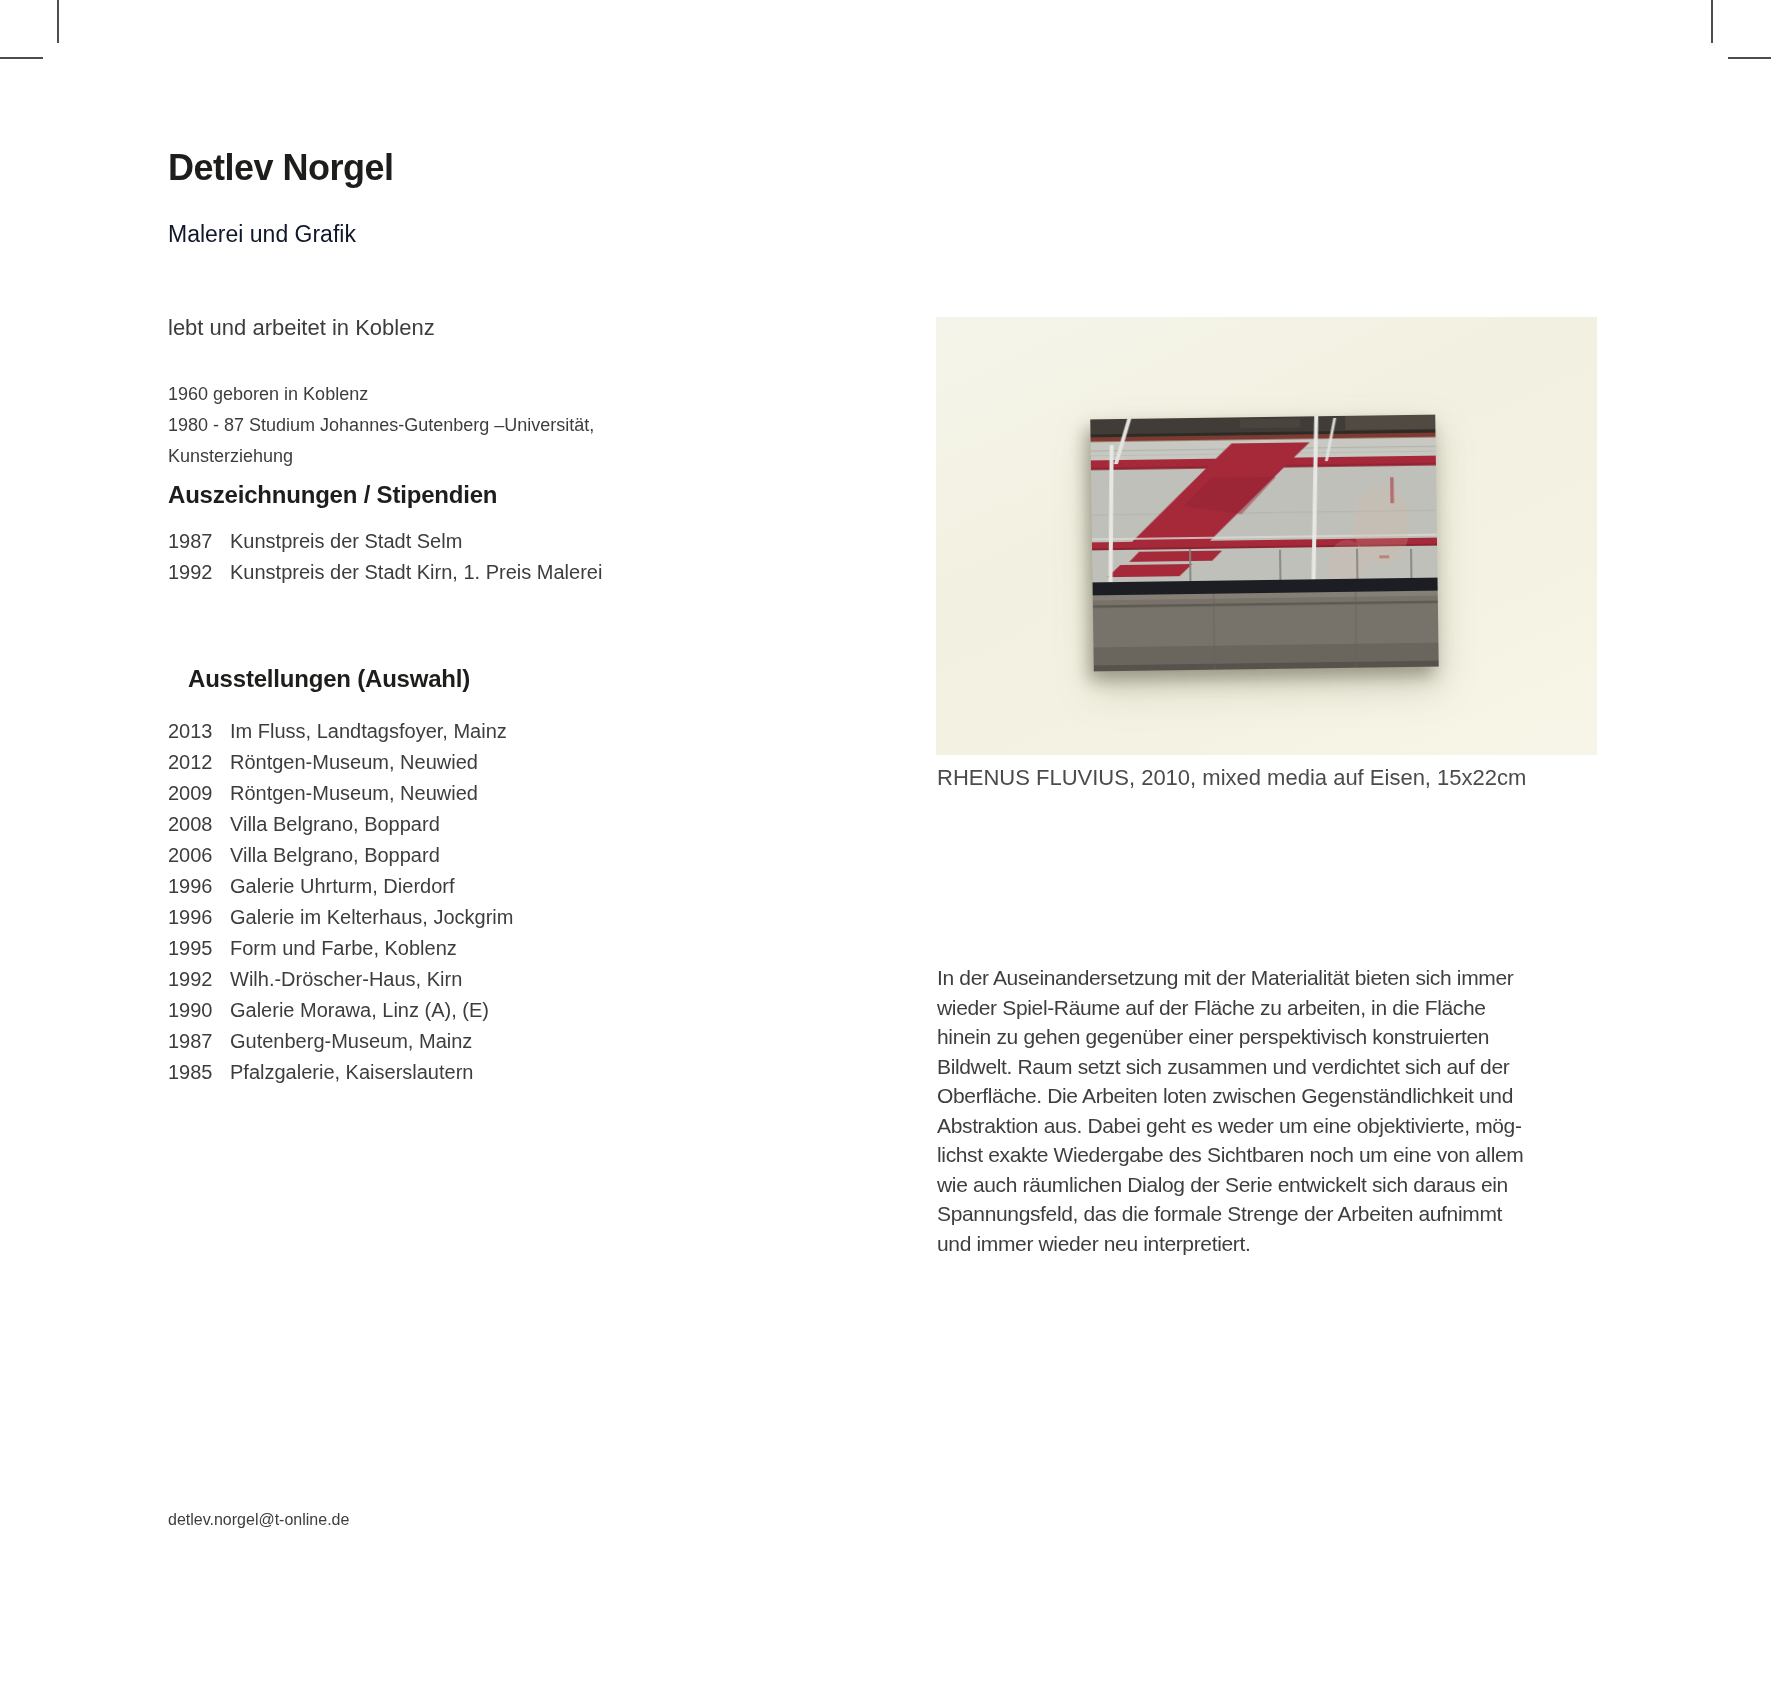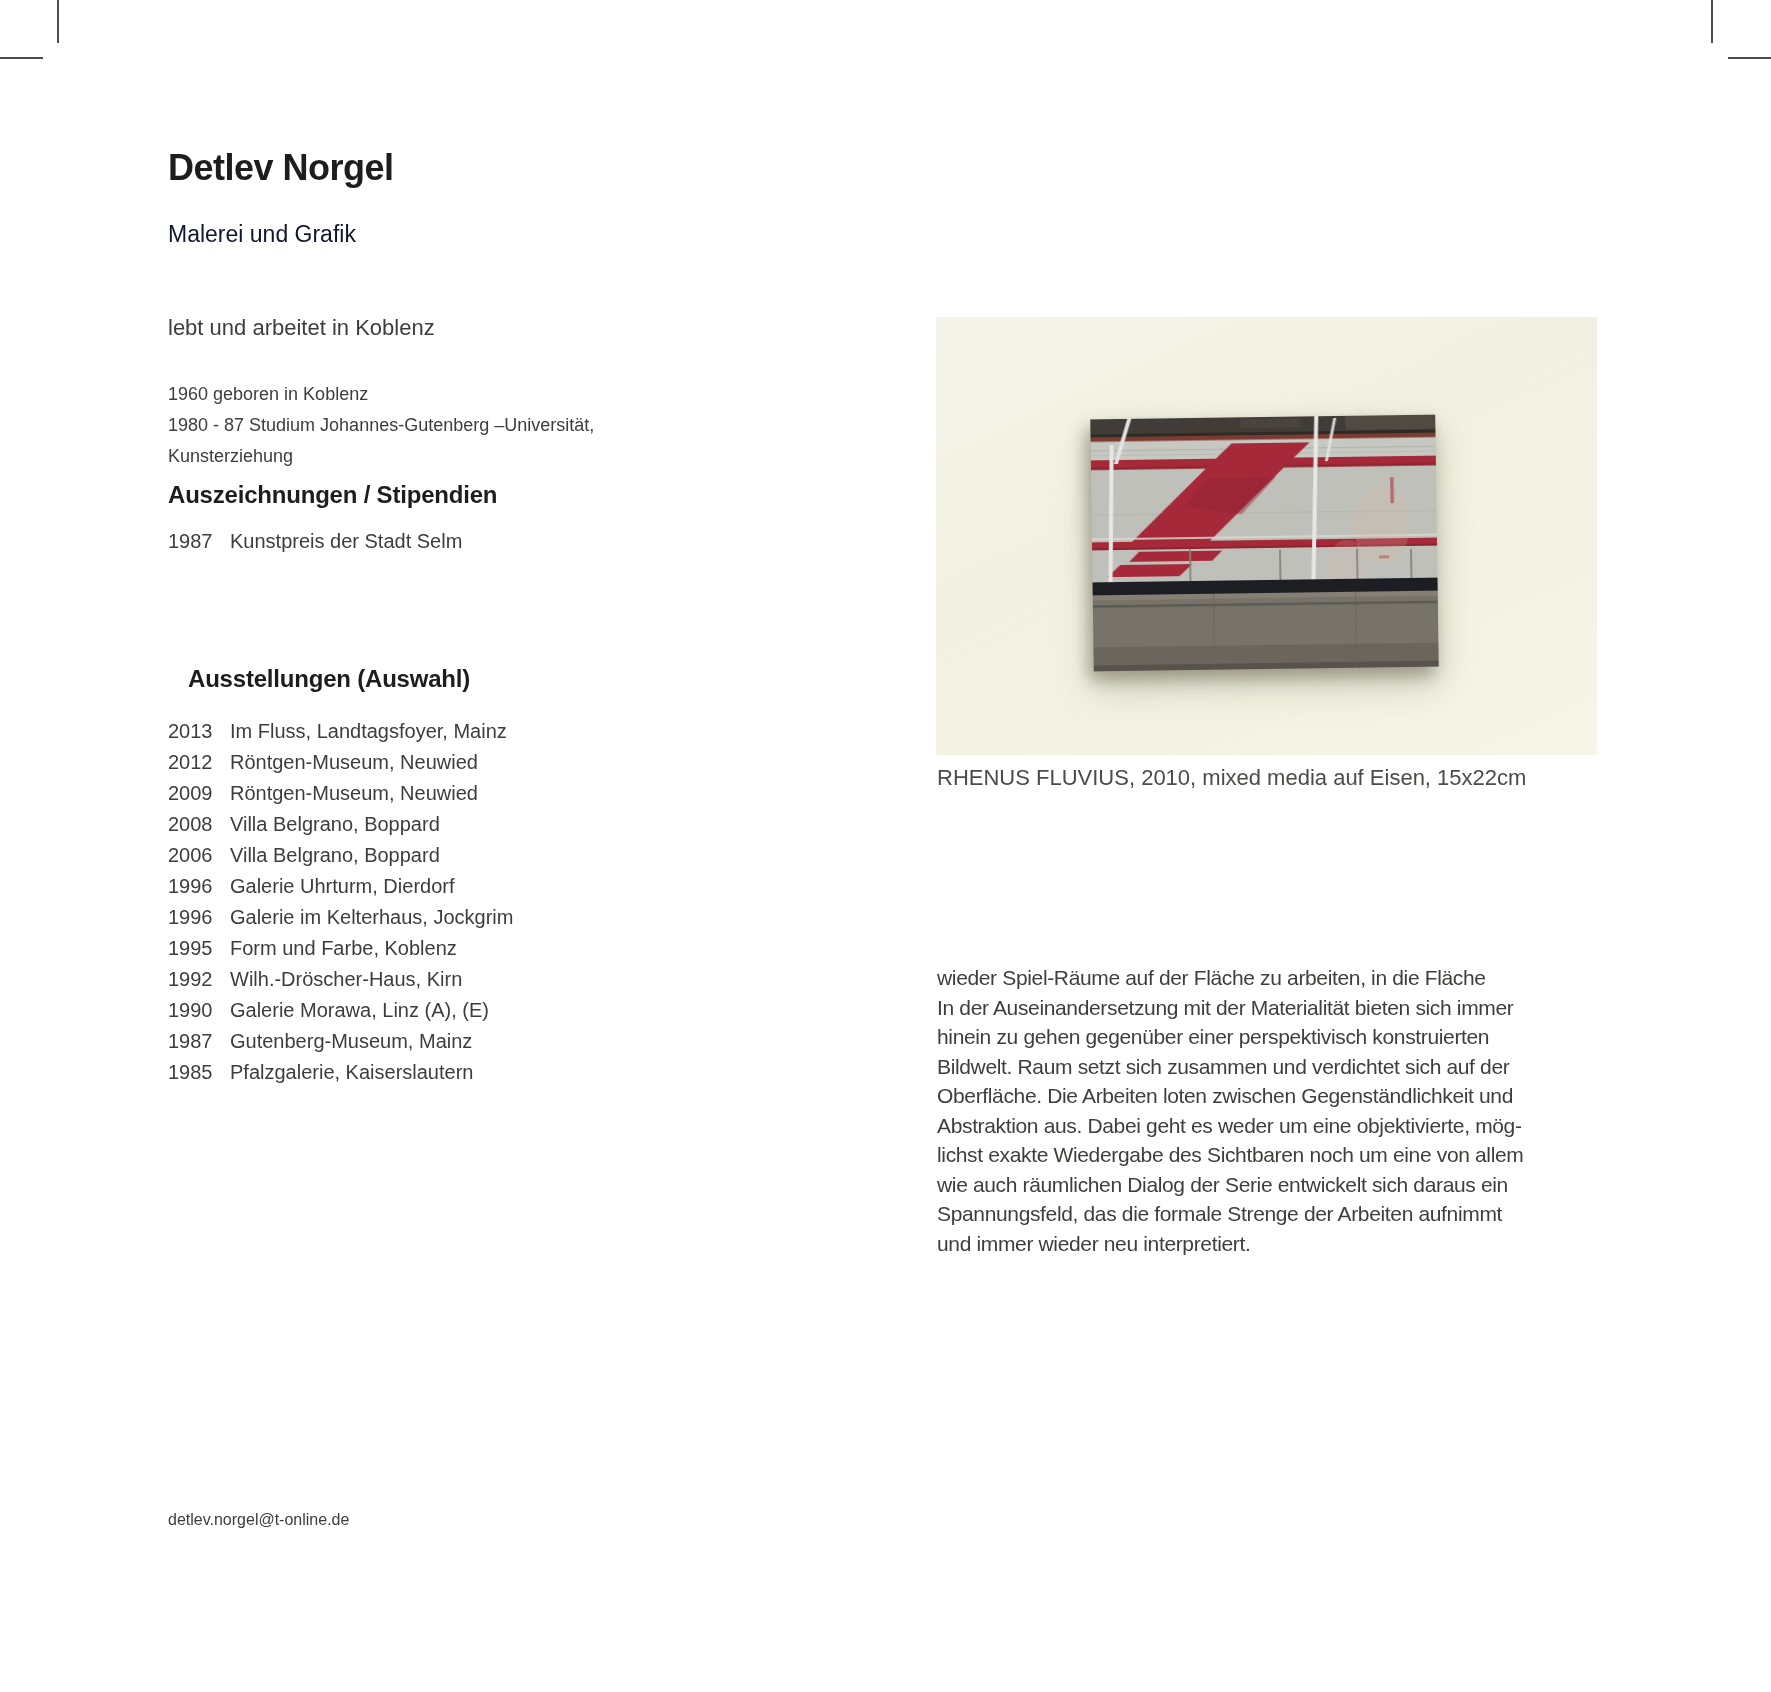--- a/index.html
+++ b/index.html
@@ -71,20 +71,23 @@
       <div class="bio-line">1960 geboren in Koblenz</div>
       <div class="bio-line">1980 - 87 Studium Johannes-Gutenberg –Universität,</div>
       <div class="bio-line">Kunsterziehung</div>
     </div>
 
   <h2 class="sec-heading h-awards">Auszeichnungen / Stipendien</h2>
   <div class="year-list awards-list">
       <div class="yrow">
       <span class="year">1987</span><span class="venue">Kunstpreis der Stadt Selm</span>
     </div>
+      <div class="yrow">
+      <span class="year">1992</span><span class="venue">Kunstpreis der Stadt Kirn, 1. Preis Malerei</span>
+    </div>
     </div>
 
   <h2 class="sec-heading h-exhibitions">Ausstellungen (Auswahl)</h2>
   <div class="year-list exhibitions-list">
       <div class="yrow">
       <span class="year">2013</span><span class="venue">Im Fluss, Landtagsfoyer, Mainz</span>
     </div>
       <div class="yrow">
       <span class="year">2012</span><span class="venue">Röntgen-Museum, Neuwied</span>
     </div>
@@ -177,22 +180,22 @@
       <rect x="0" y="228" width="345" height="24" fill="#6b665d"></rect>
       <rect x="0" y="246" width="345" height="6" fill="#57534c"></rect>
       <rect x="120" y="176" width="1.5" height="76" fill="#66615a" opacity="0.5"></rect>
       <rect x="262" y="176" width="1.5" height="76" fill="#66615a" opacity="0.5"></rect>
     </svg>
   </figure>
 
   <div class="caption">RHENUS FLUVIUS, 2010, mixed media auf Eisen, 15x22cm</div>
 
   <div class="statement">
+      <div class="s-line">In der Auseinandersetzung mit der Materialität bieten sich immer</div>
       <div class="s-line">wieder Spiel-Räume auf der Fläche zu arbeiten, in die Fläche</div>
-      <div class="s-line">In der Auseinandersetzung mit der Materialität bieten sich immer</div>
       <div class="s-line">hinein zu gehen gegenüber einer perspektivisch konstruierten</div>
       <div class="s-line">Bildwelt. Raum setzt sich zusammen und verdichtet sich auf der</div>
       <div class="s-line">Oberfläche. Die Arbeiten loten zwischen Gegenständlichkeit und</div>
       <div class="s-line">Abstraktion aus. Dabei geht es weder um eine objektivierte, mög-</div>
       <div class="s-line">lichst exakte Wiedergabe des Sichtbaren noch um eine von allem</div>
       <div class="s-line">wie auch räumlichen Dialog der Serie entwickelt sich daraus ein</div>
       <div class="s-line">Spannungsfeld, das die formale Strenge der Arbeiten aufnimmt</div>
       <div class="s-line">und immer wieder neu interpretiert.</div>
     </div>
 

